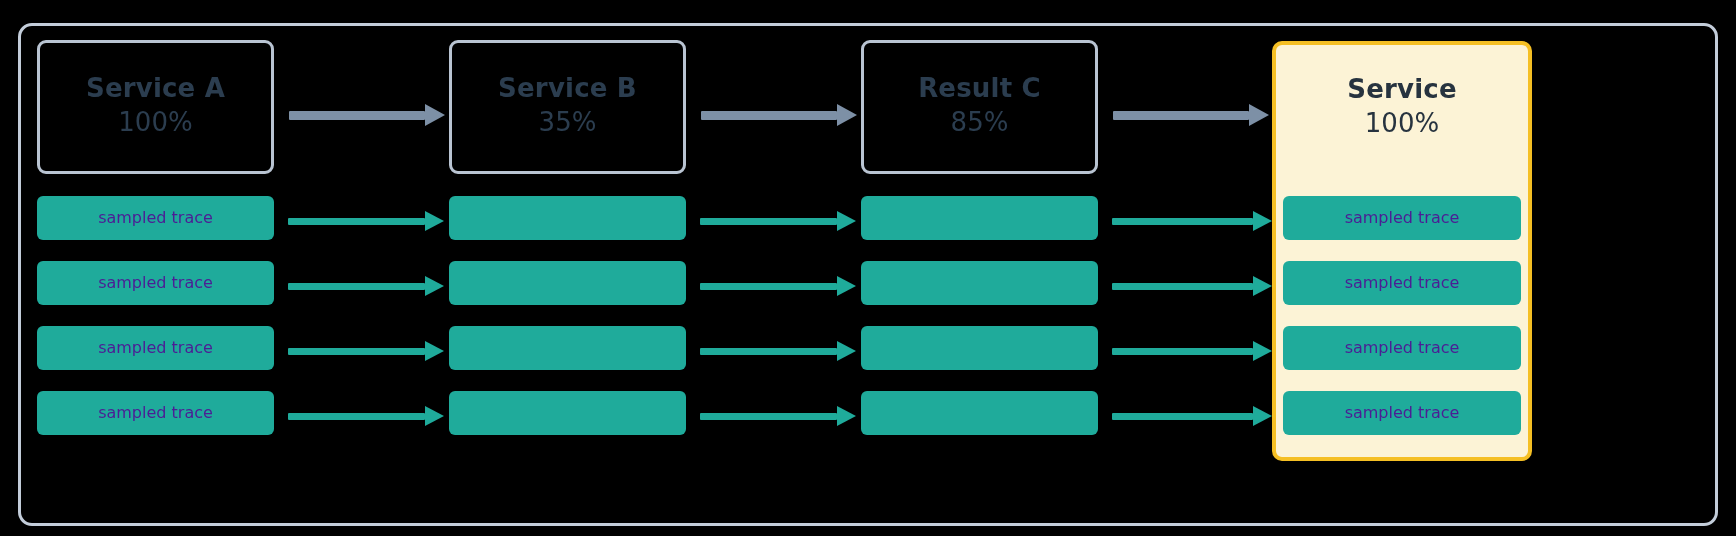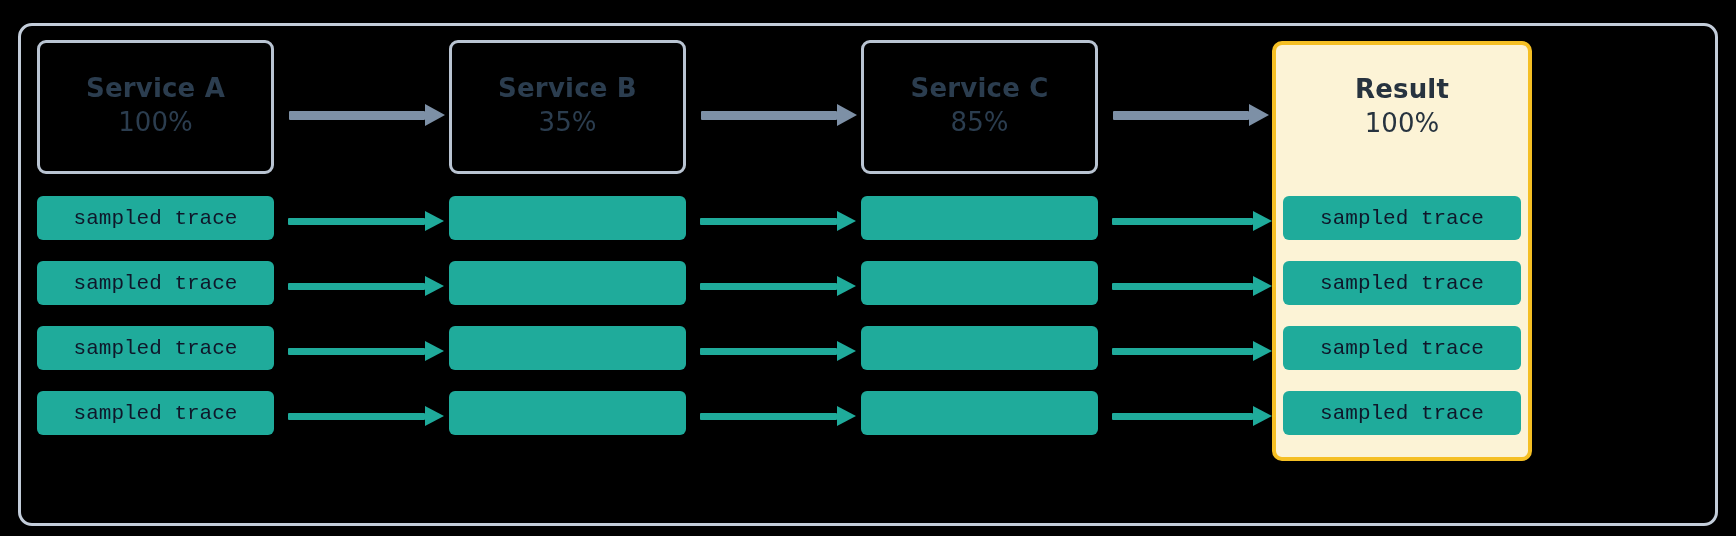--- a/index.html
+++ b/index.html
@@ -102,25 +102,24 @@
   .trace {
     position: absolute;
     height: 44px;
     background: #1fab9b;
     border-radius: 6px;
     display: flex;
     align-items: center;
     justify-content: center;
   }
   .trace-label {
-    font-size: 21px;
-    color: #0f172a;
+    font-size: 16px;
+    color: #4c1d95;
     line-height: 1;
     white-space: nowrap;
-    font-family: Liberation Mono, monospace;
   }
 
   .col-a { left: 37px;   width: 237px; }
   .col-b { left: 449px;  width: 237px; }
   .col-c { left: 861px;  width: 237px; }
   .col-r { left: 1283px; width: 238px; }
 
   
   .arrow {
     position: absolute;
@@ -161,26 +160,26 @@
     <div class="svc-name">Service A</div>
     <div class="svc-pct">100%</div>
   </div>
 
   <div class="svc-box b2">
     <div class="svc-name">Service B</div>
     <div class="svc-pct">35%</div>
   </div>
 
   <div class="svc-box b3">
-    <div class="svc-name">Service C</div>
+    <div class="svc-name">Result C</div>
     <div class="svc-pct">85%</div>
   </div>
 
   <div class="result-head">
-    <div class="svc-name">Result</div>
+    <div class="svc-name">Service</div>
     <div class="svc-pct">100%</div>
   </div>
 
   <div class="arrow gray" style="left:289px; top:103px; width:156px;">
     <div class="shaft" style="width:136px;"></div>
     <div class="head" style="left:136px;"></div>
   </div>
   <div class="arrow gray" style="left:701px; top:103px; width:156px;">
     <div class="shaft" style="width:136px;"></div>
     <div class="head" style="left:136px;"></div>

